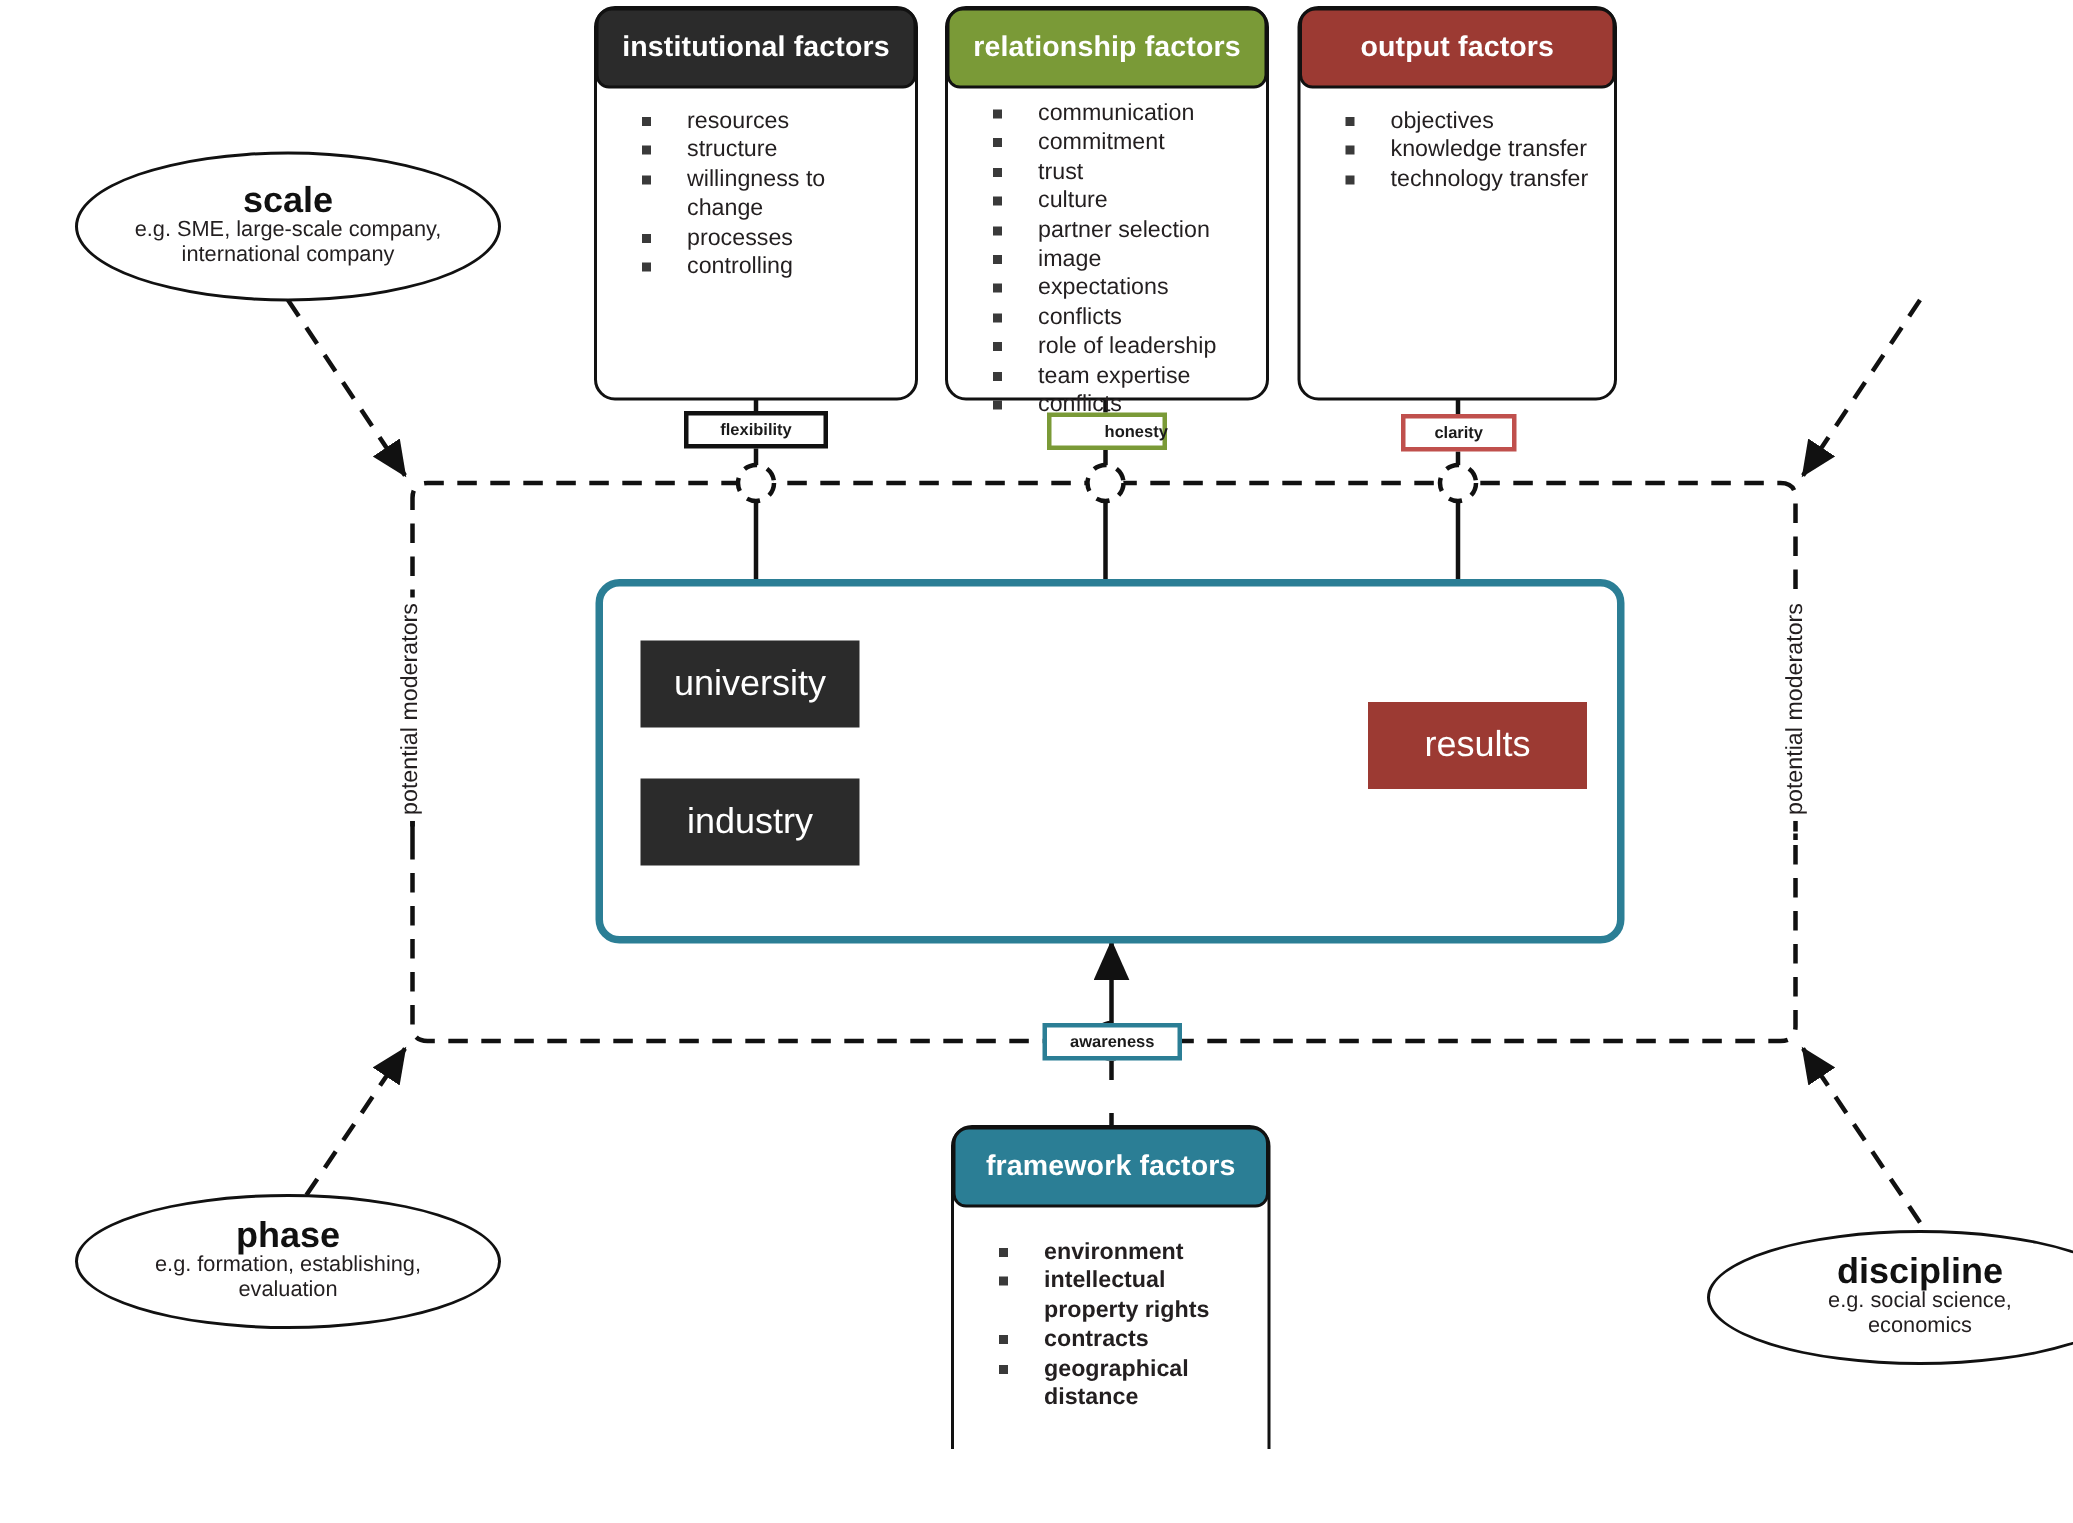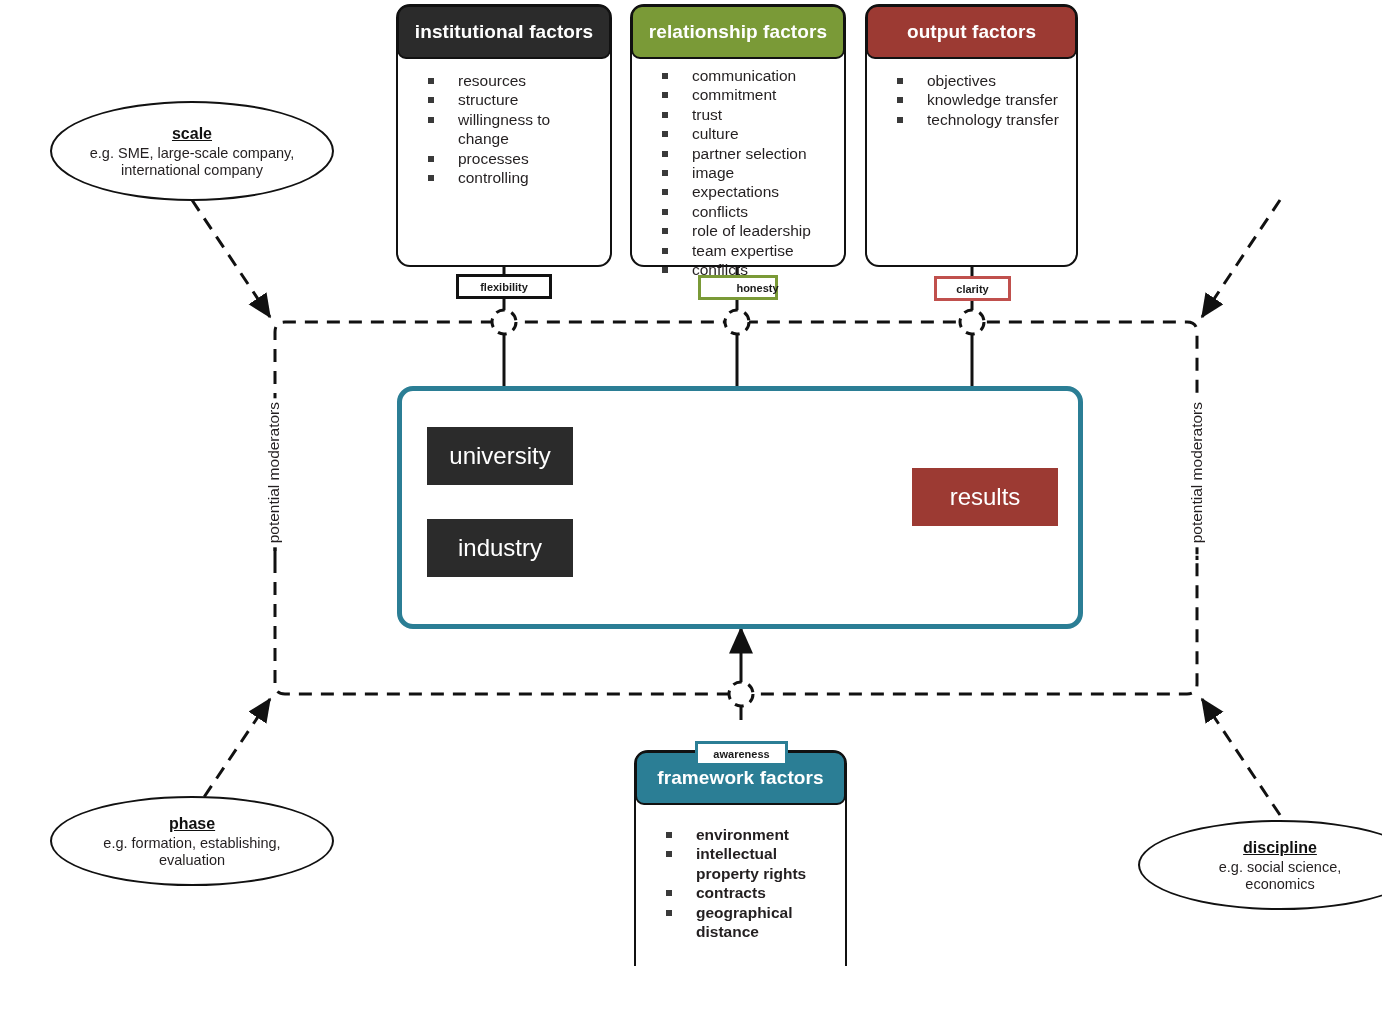--- a/index.html
+++ b/index.html
@@ -131,25 +131,24 @@
     border-radius: 50%;
     background: #ffffff;
     display: flex;
     flex-direction: column;
     align-items: center;
     justify-content: center;
     text-align: center;
     z-index: 5;
   }
   .ellipse .e-title {
-    font-size: 16px;
+    font-size: 24px;
     font-weight: bold;
     color: #111111;
     line-height: 22px;
-    text-decoration: underline;
   }
   .ellipse .e-sub {
     font-size: 14.5px;
     color: #231f20;
     line-height: 17.5px;
     padding: 0 44px;
   }
 
   
   .vlabel {
@@ -264,21 +263,21 @@
         <li><span class="bsq"></span><span>intellectual property rights</span></li>
         <li><span class="bsq"></span><span>contracts</span></li>
         <li><span class="bsq"></span><span>geographical distance</span></li>
       </ul>
     </div>
   </div>
 
   <div class="chip" style="left:412px; top:274px; width:96px;">flexibility</div>
   <div class="chip green" style="left:654px; top:275px; width:80px;">honesty</div>
   <div class="chip red" style="left:890px; top:276px; width:77px;">clarity</div>
-  <div class="chip teal" style="left:651px; top:741px; width:93px;">awareness</div>
+  <div class="chip teal" style="left:651px; top:682px; width:93px;">awareness</div>
 
   <div id="core-box" style="left:353px; top:386px; width:686px; height:243px;"></div>
 
   <div class="corebox-node dark" style="left:383px; top:427px; width:146px; height:58px;">university</div>
   <div class="corebox-node dark" style="left:383px; top:519px; width:146px; height:58px;">industry</div>
   <div class="corebox-node red" style="left:868px; top:468px; width:146px; height:58px;">results</div>
 
   <div class="vlabel" style="left:220px; top:398px;">potential moderators</div>
   <div class="vlabel" style="left:1143px; top:398px;">potential moderators</div>
 

